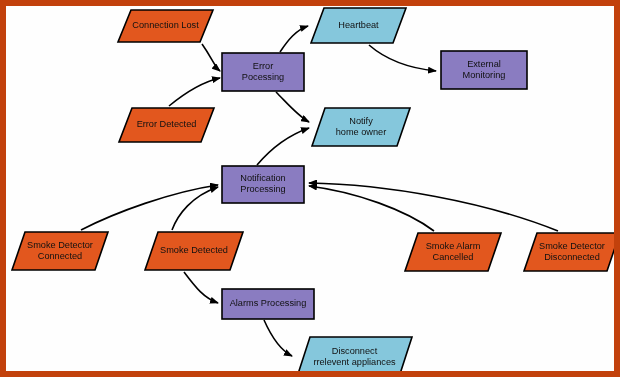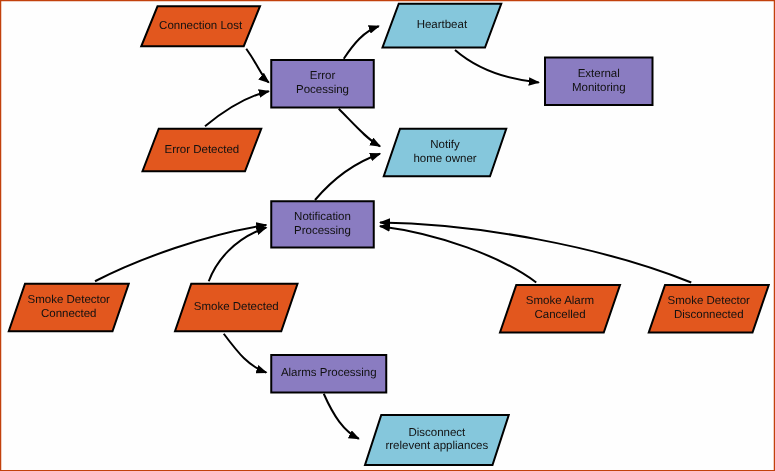--- a/index.html
+++ b/index.html
@@ -10,21 +10,21 @@
   body {
     width: 620px;
     height: 377px;
     font-family: "Liberation Sans", sans-serif;
   }
   #diagram-canvas {
     position: relative;
     width: 620px;
     height: 377px;
     background: #fefefe;
-    border: 1px solid #c2410c;
+    border: 6px solid #c2410c;
     box-sizing: border-box;
     overflow: hidden;
   }
   svg.layer {
     position: absolute;
     top: 0;
     left: 0;
     width: 620px;
     height: 377px;
   }

